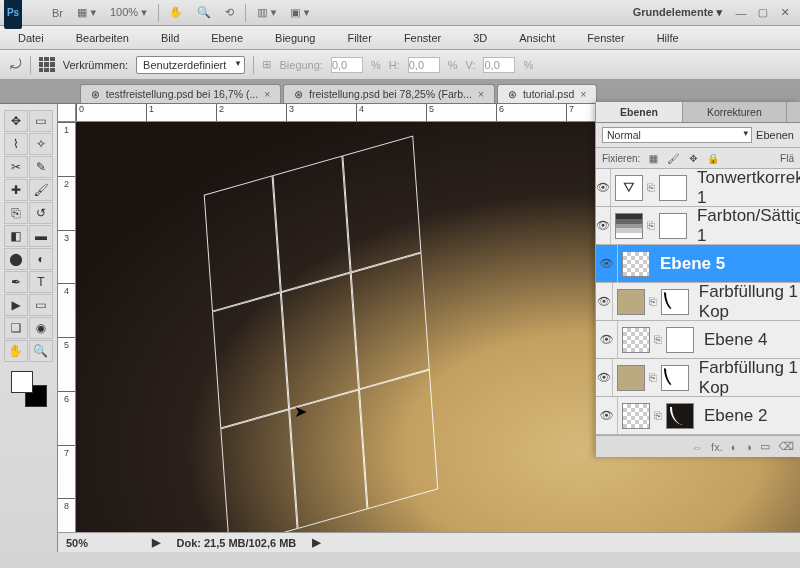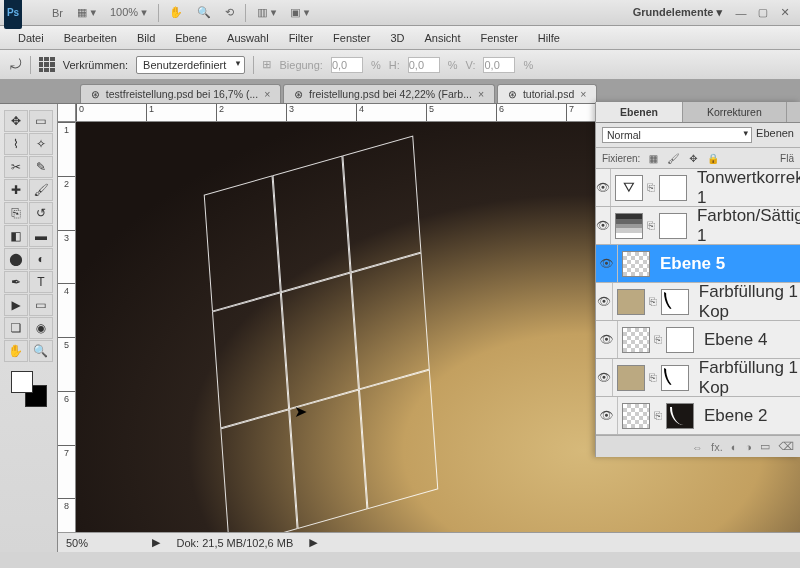--- a/index.html
+++ b/index.html
@@ -8,21 +8,21 @@
   
   .titlebar { height: 26px; background: linear-gradient(#e8e8e8,#d5d5d5); border-bottom: 1px solid #9a9a9a; display: flex; align-items: center; padding: 0 4px; }
   .titlebar .logo { width: 18px; height: 32px; background: #0a2740; color: #62b0e8; font-weight: bold; font-size: 10px; display: flex; align-items: center; justify-content: center; border-radius: 2px; margin-right: 23px; }
   .titlebar .tb-item { padding: 2px 6px; color: #666; border: 1px solid transparent; border-radius: 2px; }
   .titlebar .sep { width: 1px; height: 18px; background: #aaa; margin: 0 4px; }
   .titlebar .spacer { flex: 1; }
   .titlebar .workspace { font-weight: 600; color: #444; padding: 2px 8px; cursor: pointer; }
   .titlebar .winbtn { width: 22px; text-align: center; color: #666; cursor: pointer; }
   
   
-  .menubar { height: 24px; background: linear-gradient(#f0f0f0,#dedede); border-bottom: 1px solid #a0a0a0; display: flex; align-items: center; padding-left: 8px; }
+  .menubar { height: 24px; background: linear-gradient(#f0f0f0,#dedede); border-bottom: 1px solid #a0a0a0; display: flex; align-items: center; padding-left: 8px; gap: 12px; }
   .menubar .mi { padding: 4px 10px; cursor: pointer; }
   
   
   .optbar { height: 30px; background: linear-gradient(#ececec,#d8d8d8); border-bottom: 1px solid #a0a0a0; display: flex; align-items: center; padding: 0 10px; gap: 8px; }
   .optbar .warp-icon { display: grid; grid-template-columns: 1fr 1fr 1fr; grid-template-rows: 1fr 1fr 1fr; gap: 1px; width: 16px; height: 16px; }
   .optbar .warp-icon div { background: #555; }
   .optbar .label { color: #333; }
   .optbar .dropdown { background: #fff; border: 1px solid #888; padding: 2px 18px 2px 6px; position: relative; border-radius: 2px; }
   .optbar .dropdown::after { content: "▾"; position: absolute; right: 4px; top: 1px; font-size: 9px; color: #333; }
   .optbar .disabled { color: #a0a0a0; }
@@ -49,29 +49,29 @@
   
   .canvaswrap { flex: 1; position: relative; background: #3b3b3b; overflow: hidden; }
   .ruler-h { position: absolute; top: 0; left: 18px; right: 0; height: 18px; background: #fdfdfd; border-bottom: 1px solid #888; display: flex; font-size: 9px; color: #444;}
   .ruler-h .tick { position: relative; width: 70px; border-left: 1px solid #666; padding-left: 2px; }
   .ruler-v { position: absolute; top: 18px; left: 0; bottom: 0; width: 18px; background: #fdfdfd; border-right: 1px solid #888; display: flex; flex-direction: column; font-size: 9px; color: #444;}
   .ruler-v .tick { height: 54px; border-top: 1px solid #666; padding-top: 2px; text-align: center; }
   .ruler-corner { position: absolute; top: 0; left: 0; width: 18px; height: 18px; background: #fdfdfd; border-right:1px solid #888; border-bottom:1px solid #888;}
   .canvas { position: absolute; top: 18px; left: 18px; right: 0; bottom: 20px; background: radial-gradient(ellipse at 70% 80%, #d6b97a 0%, #c3a060 25%, #2b211b 55%, #1a1310 80%); overflow: hidden; }
   .warp-grid { position: absolute; top: 40px; left: 140px; width: 210px; height: 360px; transform: skewY(-12deg) rotate(-4deg); }
   .warp-grid .cell { position: absolute; border: 1px solid rgba(255,255,255,0.85); }
-  .statusbar { position: absolute; left: 0; right: 0; bottom: 0; height: 20px; background: #e5e5e5; border-top: 1px solid #999; display: flex; align-items: center; padding: 0 8px; gap: 16px; font-size: 11px; color: #333;}
+  .statusbar { position: absolute; left: 0; right: 0; bottom: 0; height: 20px; background: #e5e5e5; border-top: 1px solid #999; display: flex; align-items: center; padding: 0 8px; gap: 16px; font-size: 11px; color: #333; font-weight: bold;}
   .statusbar .zoom { width: 70px; }
   
   
   .panelstack { position: absolute; top: 102px; right: 0; width: 205px; background: #d9d9d9; border-left: 1px solid #9a9a9a; box-shadow: -2px 0 6px rgba(0,0,0,.25); }
   .panel-tabs { background: #b8b8b8; display: flex; border-bottom: 1px solid #888; }
   .panel-tab { padding: 4px 24px; font-size: 10.5px; color: #3a3a3a; border-right: 1px solid #999; background:#c4c4c4; cursor:pointer;}
   .panel-tab.active { background: #e8e8e8; font-weight: 600;}
-  .blend-row { display: flex; padding: 4px 6px; gap: 4px; background: #e4e4e4; border-bottom: 1px solid #b0b0b0;}
+  .blend-row { display: flex; align-items: center; padding: 4px 6px; gap: 4px; background: #e4e4e4; border-bottom: 1px solid #b0b0b0;}
   .blend-row .dropdown { flex: 1; background: #fff; border: 1px solid #9a9a9a; padding: 1px 16px 1px 4px; font-size: 10.5px; position: relative;}
   .blend-row .dropdown::after { content: "▾"; position: absolute; right: 3px; top: 0; font-size: 9px;}
   .lock-row { display: flex; align-items: center; gap: 6px; padding: 3px 6px; background: #e4e4e4; border-bottom: 1px solid #b0b0b0; font-size: 10px; color:#555;}
   .lock-row .li { width: 14px; height: 14px; display:flex;align-items:center;justify-content:center; font-size:10px;}
   
   .layers { max-height: 330px; overflow-y: auto; }
   .layer { display: flex; align-items: center; height: 38px; border-bottom: 1px solid #b5b5b5; background: #eee; }
   .layer.selected { background: #3399ff; color: #fff; }
   .layer .vis { width: 22px; display:flex;align-items:center;justify-content:center; border-right:1px solid #c0c0c0; height:100%; color:#444; cursor:pointer;}
   .layer .thumbs { display: flex; gap: 3px; padding: 0 4px; align-items:center;}
@@ -108,21 +108,21 @@
   <div class="winbtn">—</div>
   <div class="winbtn">▢</div>
   <div class="winbtn">✕</div>
 </div>
 
 <div class="menubar" id="menubar">
     <div class="mi">Datei</div>
     <div class="mi">Bearbeiten</div>
     <div class="mi">Bild</div>
     <div class="mi">Ebene</div>
-    <div class="mi">Auswahl</div>
+    <div class="mi">Biegung</div>
     <div class="mi">Filter</div>
     <div class="mi">Fenster</div>
     <div class="mi">3D</div>
     <div class="mi">Ansicht</div>
     <div class="mi">Fenster</div>
     <div class="mi">Hilfe</div>
   </div>
 
 <div class="optbar">
   <span style="font-size:14px;color:#555;">⤾</span>
@@ -154,21 +154,21 @@
 </div>
 
 <div class="tabsrow" id="doctabs">
     <div class="tab">
       <span class="dirty">⊛</span>
       <span>testfreistellung.psd bei 16,7% (...</span>
       <span class="close">×</span>
     </div>
     <div class="tab">
       <span class="dirty">⊛</span>
-      <span>freistellung.psd bei 42,22% (Farb...</span>
+      <span>freistellung.psd bei 78,25% (Farb...</span>
       <span class="close">×</span>
     </div>
     <div class="tab active">
       <span class="dirty">⊛</span>
       <span>tutorial.psd</span>
       <span class="close">×</span>
     </div>
   </div>
 
 <div class="work">

